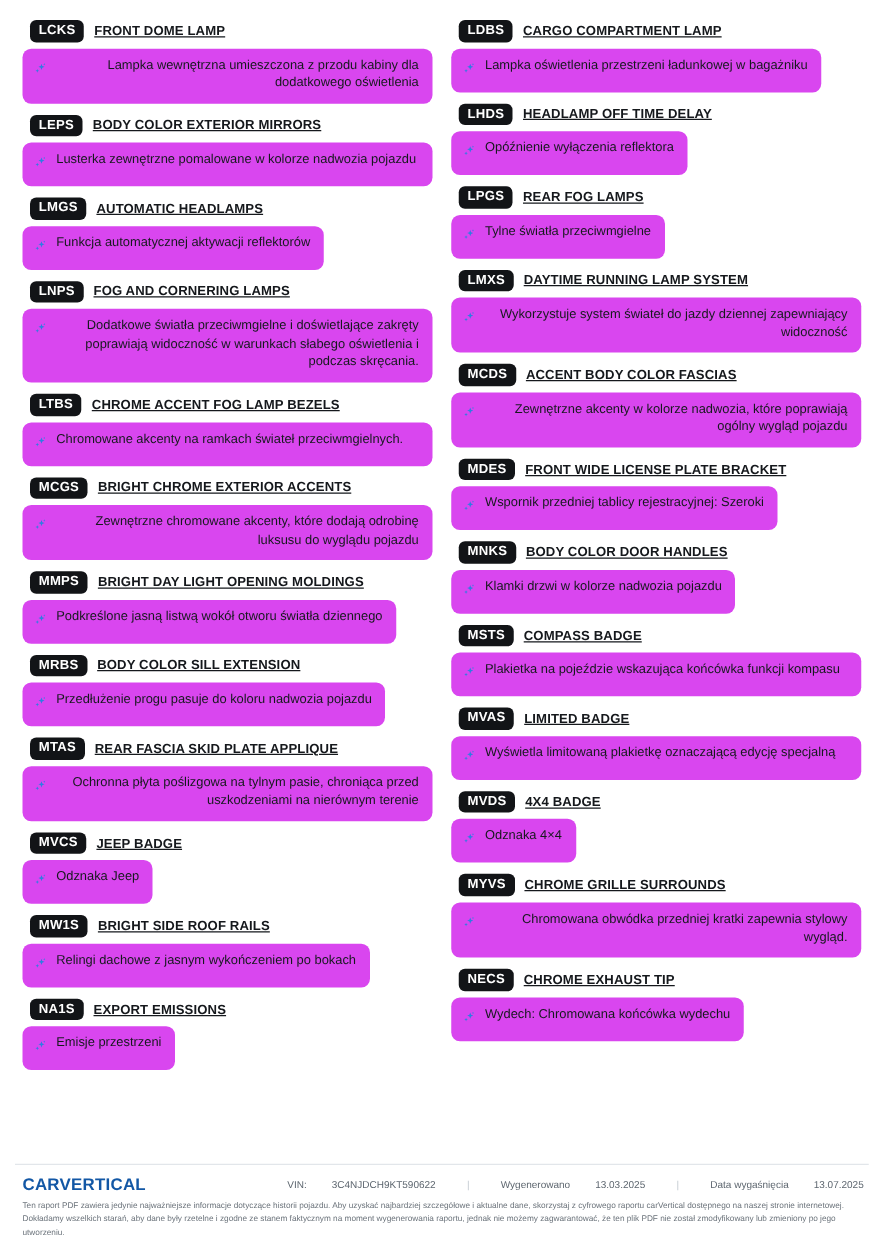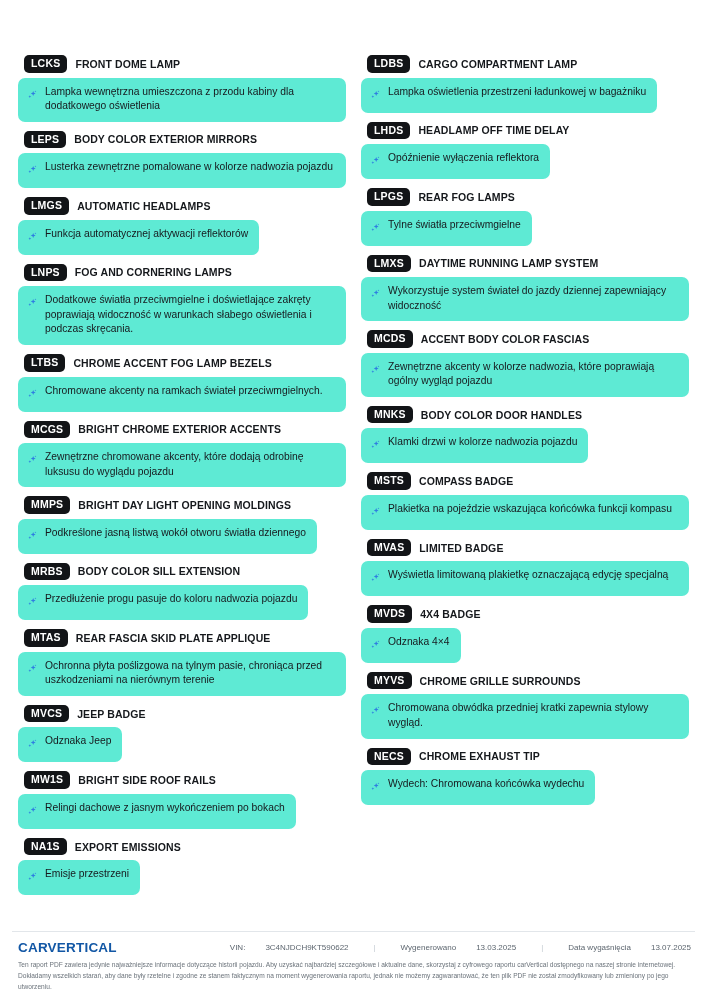--- a/index.html
+++ b/index.html
@@ -7,21 +7,21 @@
   body {
     width: 707px; height: 999px;
     background: #ffffff;
     font-family: "Liberation Sans", sans-serif;
     color: #111418;
     overflow: hidden;
     position: relative;
   }
   .page {
     position: absolute; inset: 0;
-    display: flex; flex-direction: column; margin-top: 39px;
+    display: flex; flex-direction: column;
   }
   .content {
     flex: 1 1 auto;
     padding: 16px 18px 0 18px;
     display: grid;
     grid-template-columns: 1fr 1fr;
     column-gap: 15px;
     align-content: start;
   }
   .col { display: flex; flex-direction: column; }
@@ -44,30 +44,32 @@
     line-height: 1;
     white-space: nowrap;
     flex: 0 0 auto;
   }
   .feature-title {
     font-size: 10.5px;
     font-weight: bold;
     color: #15181c;
     letter-spacing: 0.1px;
     line-height: 1.15;
+    text-decoration: underline;
   }
   .desc-wrap { display: flex; }
   .desc {
-    background: #5eead4;
+    background: #d946ef;
     border-radius: 7px;
     padding: 7px 11px 8px 9px;
     display: flex;
     align-items: flex-start;
     gap: 7px;
     max-width: 100%;
+    text-align: right;
   }
   .desc.full { width: 100%; }
   .sparkle { flex: 0 0 auto; margin-top: 2px; }
   .desc-text {
     font-size: 10.3px;
     line-height: 1.42;
     color: #16191d;
   }
   .footer {
     flex: 0 0 auto;
@@ -369,20 +371,36 @@
             <span class="feature-title">ACCENT BODY COLOR FASCIAS</span>
           </div>
           <div class="desc-wrap">
             <div class="desc full">
               <span class="sparkle"><svg width="11" height="11" viewBox="0 0 24 24" aria-hidden="true">
                   <path fill="#2f7de1" d="M13.5 2.2l1.45 3.9 3.9 1.45-3.9 1.45-1.45 3.9-1.45-3.9L8.15 7.55l3.9-1.45z"></path>
                   <path fill="#2f7de1" d="M6.2 11.4l.85 2.3 2.3.85-2.3.85-.85 2.3-.85-2.3-2.3-.85 2.3-.85z"></path>
                   <path fill="#2f7de1" d="M18.3 1.0l.55 1.5 1.5.55-1.5.55-.55 1.5-.55-1.5-1.5-.55 1.5-.55z"></path>
                 </svg></span>
               <span class="desc-text">Zewnętrzne akcenty w kolorze nadwozia, które poprawiają ogólny wygląd pojazdu</span>
+            </div>
+          </div>
+        </div>
+        <div class="feature">
+          <div class="feature-head">
+            <span class="code-badge">MDES</span>
+            <span class="feature-title">FRONT WIDE LICENSE PLATE BRACKET</span>
+          </div>
+          <div class="desc-wrap">
+            <div class="desc">
+              <span class="sparkle"><svg width="11" height="11" viewBox="0 0 24 24" aria-hidden="true">
+                  <path fill="#2f7de1" d="M13.5 2.2l1.45 3.9 3.9 1.45-3.9 1.45-1.45 3.9-1.45-3.9L8.15 7.55l3.9-1.45z"></path>
+                  <path fill="#2f7de1" d="M6.2 11.4l.85 2.3 2.3.85-2.3.85-.85 2.3-.85-2.3-2.3-.85 2.3-.85z"></path>
+                  <path fill="#2f7de1" d="M18.3 1.0l.55 1.5 1.5.55-1.5.55-.55 1.5-.55-1.5-1.5-.55 1.5-.55z"></path>
+                </svg></span>
+              <span class="desc-text">Wspornik przedniej tablicy rejestracyjnej: Szeroki</span>
             </div>
           </div>
         </div>
         <div class="feature">
           <div class="feature-head">
             <span class="code-badge">MNKS</span>
             <span class="feature-title">BODY COLOR DOOR HANDLES</span>
           </div>
           <div class="desc-wrap">
             <div class="desc">

